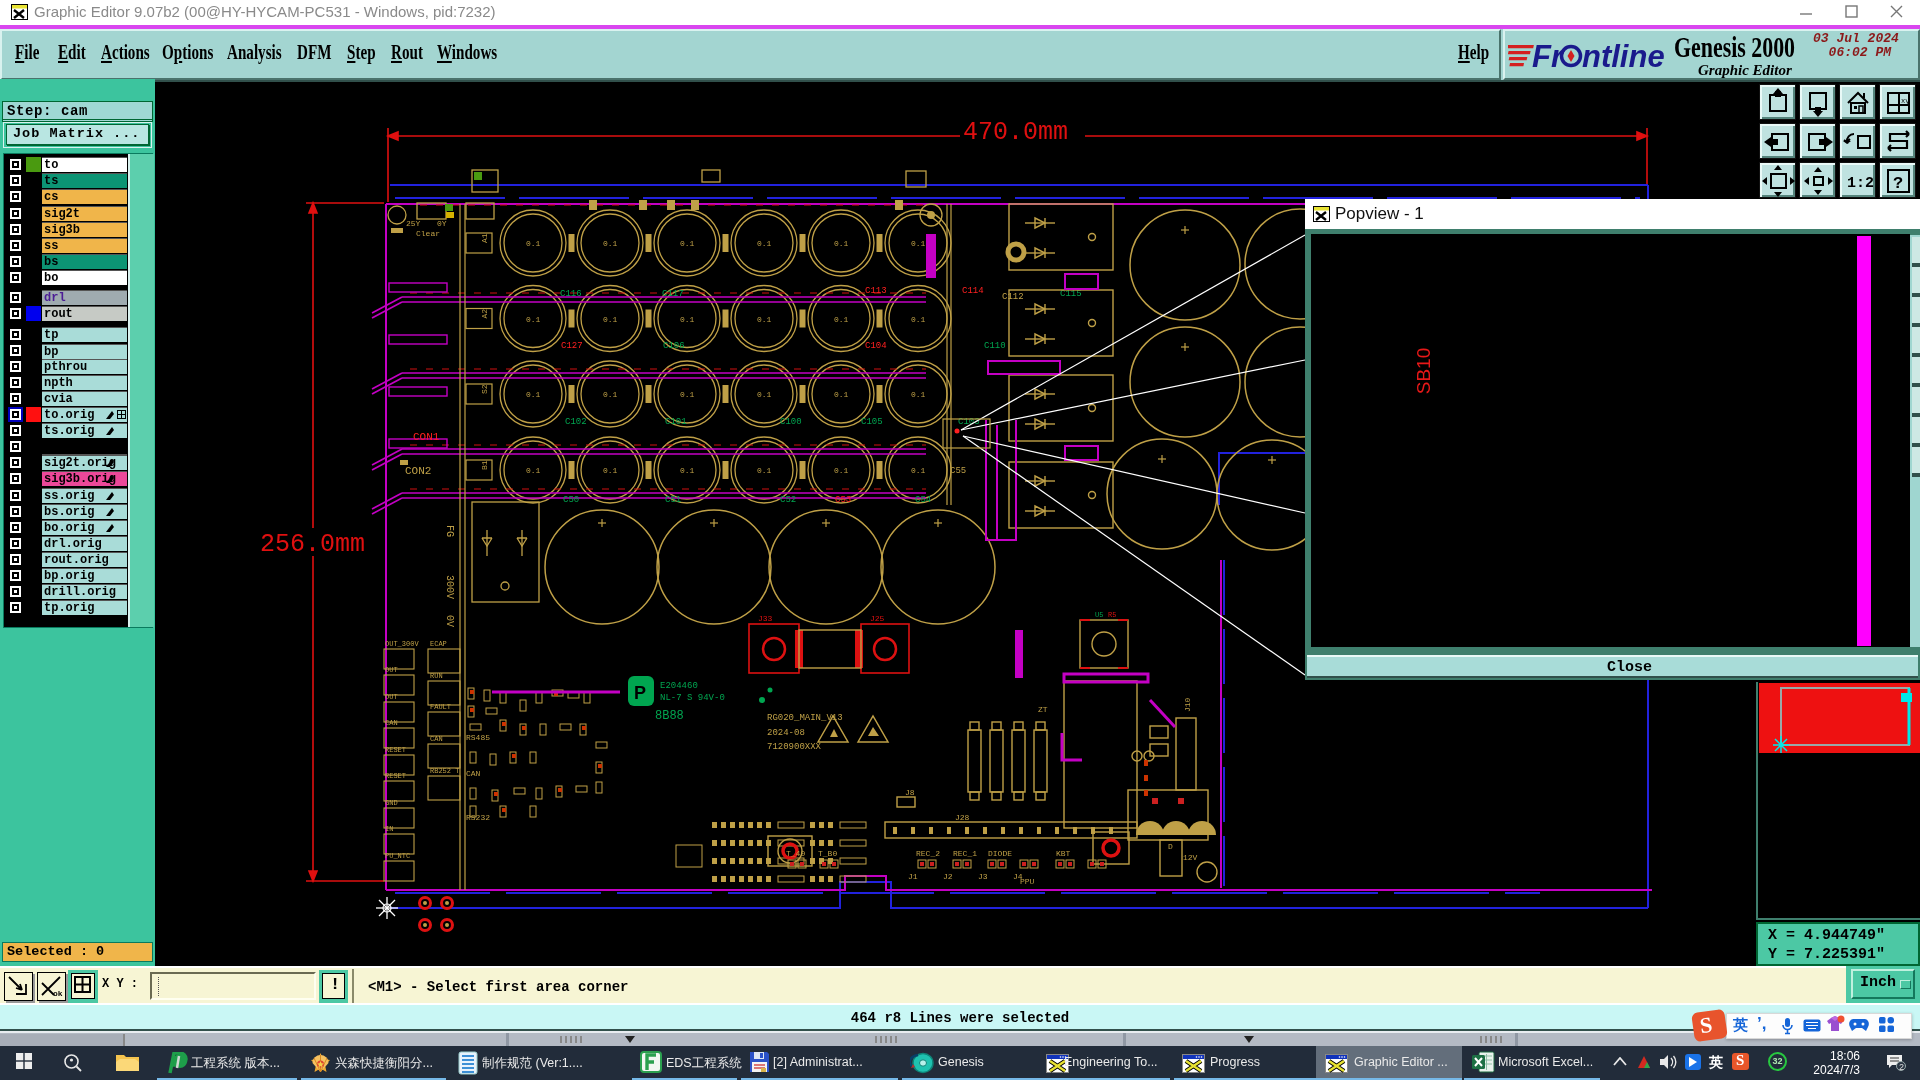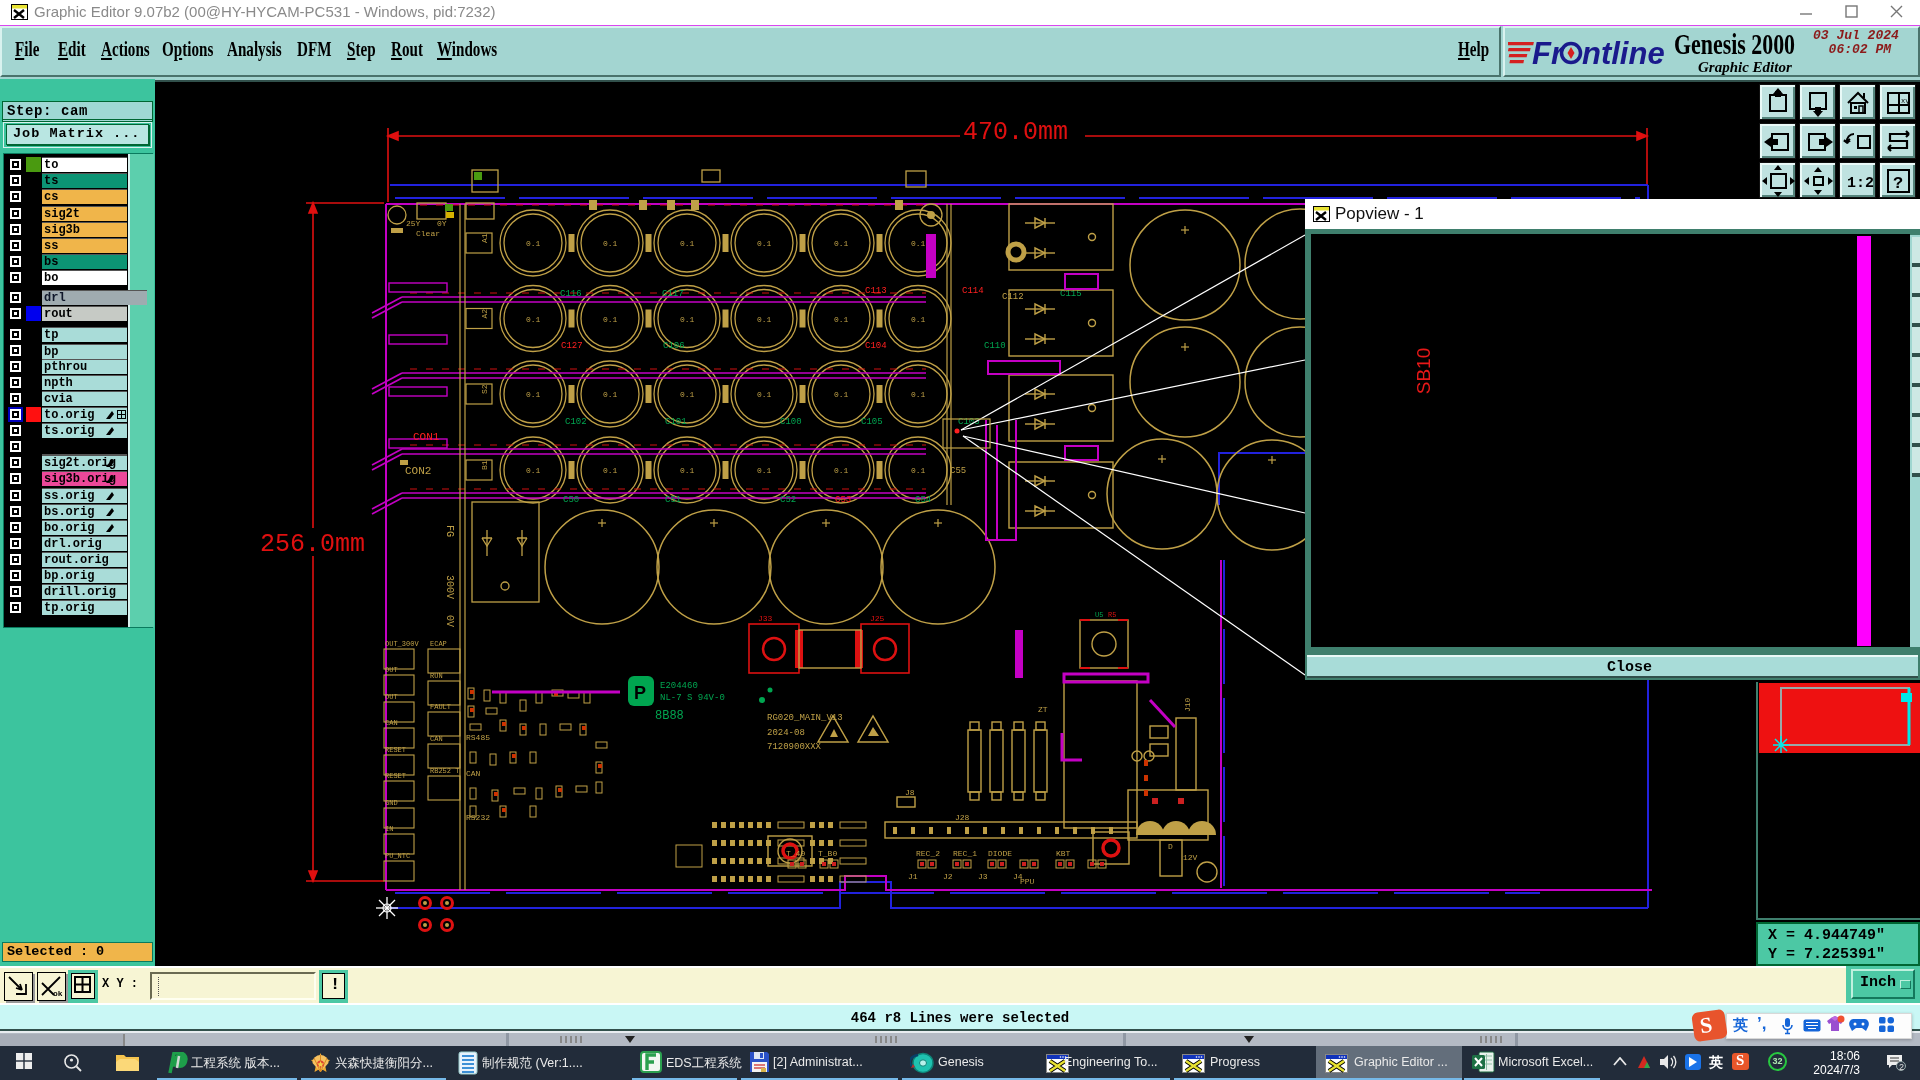--- a/index.html
+++ b/index.html
@@ -646,21 +646,21 @@
         <path d="M10,3 h5" stroke="#e8e332" stroke-width="2"></path>
       </svg>
  <div style="position:absolute;left:34px;top:3px;font:15px 'Liberation Sans';color:#8a8a8a;">Graphic Editor 9.07b2 (00@HY-HYCAM-PC531 - Windows, pid:7232)</div>
  <svg style="position:absolute;left:1798px;top:2px" width="110" height="18" viewBox="0 0 110 18">
         <line x1="2" y1="12" x2="14" y2="12" stroke="#777" stroke-width="1.4"></line>
         <rect x="48" y="4" width="11" height="11" fill="none" stroke="#777" stroke-width="1.4"></rect>
         <path d="M93,4 l11,11 M104,4 l-11,11" stroke="#777" stroke-width="1.4"></path>
       </svg>
 </div>
 
-<div style="position:absolute;left:0;top:25px;width:1920px;height:57px;background:#a3d5d1;border-top:1px solid #d946ef;border-bottom:2px solid #31504b;">
+<div style="position:absolute;left:0;top:25px;width:1920px;height:57px;background:#a3d5d1;border-top:4px solid #d946ef;border-bottom:2px solid #31504b;">
  <div style="position:absolute;left:0;top:0;width:1501px;height:51px;border:2px solid #d9f2ef;border-right-color:#4a736c;border-bottom-color:#4a736c;"></div>
  <div style="position:absolute;left:1503px;top:0;width:417px;height:51px;border:2px solid #d9f2ef;border-right-color:#4a736c;border-bottom-color:#4a736c;"></div>
  <div style="position:absolute;left:0;top:11px;width:1500px;font:bold 21px 'Liberation Serif';color:#000;">
   <span style="position:absolute;left:15px;transform:scaleX(.72);transform-origin:0 0;"><u>F</u>ile</span>
   <span style="position:absolute;left:58px;transform:scaleX(.72);transform-origin:0 0;"><u>E</u>dit</span>
   <span style="position:absolute;left:101px;transform:scaleX(.72);transform-origin:0 0;"><u>A</u>ctions</span>
   <span style="position:absolute;left:162px;transform:scaleX(.72);transform-origin:0 0;">O<u>p</u>tions</span>
   <span style="position:absolute;left:227px;transform:scaleX(.72);transform-origin:0 0;">Analysis</span>
   <span style="position:absolute;left:297px;transform:scaleX(.72);transform-origin:0 0;">DFM</span>
   <span style="position:absolute;left:347px;transform:scaleX(.72);transform-origin:0 0;"><u>S</u>tep</span>
@@ -730,21 +730,21 @@
           <div style="position:absolute;left:2px;top:2px;width:7px;height:7px;border:2px solid #000;"></div>
         </div>
         <div style="position:absolute;left:38px;top:100px;width:85px;height:15px;background:#0c9474;border-top:1px solid #555;font:bold 12px 'Liberation Mono';color:#000;padding-left:2px;line-height:14px;box-sizing:border-box;">bs</div>
         <div style="position:absolute;left:4px;top:116px;width:15px;height:15px;background:#fff;border:2px solid #000;box-sizing:border-box;">
           <div style="position:absolute;left:2px;top:2px;width:7px;height:7px;border:2px solid #000;"></div>
         </div>
         <div style="position:absolute;left:38px;top:116px;width:85px;height:15px;background:#ffffff;border-top:1px solid #555;font:bold 12px 'Liberation Mono';color:#000;padding-left:2px;line-height:14px;box-sizing:border-box;">bo</div>
         <div style="position:absolute;left:4px;top:136px;width:15px;height:15px;background:#fff;border:2px solid #000;box-sizing:border-box;">
           <div style="position:absolute;left:2px;top:2px;width:7px;height:7px;border:2px solid #000;"></div>
         </div>
-        <div style="position:absolute;left:38px;top:136px;width:105px;height:15px;background:#9fabb0;border-top:1px solid #555;font:bold 12px 'Liberation Mono';color:#0f172a;padding-left:2px;line-height:14px;box-sizing:border-box;">drl</div>
+        <div style="position:absolute;left:38px;top:136px;width:85px;height:15px;background:#9fabb0;border-top:1px solid #555;font:bold 12px 'Liberation Mono';color:#4c1d95;padding-left:2px;line-height:14px;box-sizing:border-box;">drl</div>
         <div style="position:absolute;left:4px;top:152px;width:15px;height:15px;background:#fff;border:2px solid #000;box-sizing:border-box;">
           <div style="position:absolute;left:2px;top:2px;width:7px;height:7px;border:2px solid #000;"></div>
         </div>
         <div style="position:absolute;left:22px;top:152px;width:15px;height:15px;background:#0000ee;"></div>
         <div style="position:absolute;left:38px;top:152px;width:85px;height:15px;background:#c6cac5;border-top:1px solid #555;font:bold 12px 'Liberation Mono';color:#000;padding-left:2px;line-height:14px;box-sizing:border-box;">rout</div>
         <div style="position:absolute;left:4px;top:173px;width:15px;height:15px;background:#fff;border:2px solid #000;box-sizing:border-box;">
           <div style="position:absolute;left:2px;top:2px;width:7px;height:7px;border:2px solid #000;"></div>
         </div>
         <div style="position:absolute;left:38px;top:173px;width:85px;height:15px;background:#a9dcd8;border-top:1px solid #555;font:bold 12px 'Liberation Mono';color:#000;padding-left:2px;line-height:14px;box-sizing:border-box;">tp</div>
         <div style="position:absolute;left:4px;top:189px;width:15px;height:15px;background:#fff;border:2px solid #000;box-sizing:border-box;">
@@ -962,20 +962,23 @@
   </div>
  </div>
  <div class="mono" style="position:absolute;left:102px;top:9px;font-size:12px;">X Y :</div>
  <div style="position:absolute;left:150px;top:4px;width:166px;height:28px;background:#f7f5d4;border:2px solid #8a8a6a;border-color:#6a6a52 #fffff0 #fffff0 #6a6a52;">
   <div style="position:absolute;left:6px;top:3px;width:1px;height:19px;border-left:1px dotted #555;"></div>
  </div>
  <div style="position:absolute;left:319px;top:2px;width:29px;height:33px;background:#4cc8a4;">
   <div style="position:absolute;left:3px;top:3px;width:23px;height:26px;background:#f7f5d4;border:1.5px solid #000;">
    <div style="position:absolute;left:7px;top:1px;font:bold 17px 'Liberation Mono';color:#000;">!</div>
   </div>
+ </div>
+ <div style="position:absolute;left:352px;top:1px;width:1490px;height:34px;border-left:2px solid #8a8a6a;">
+  <div class="mono" style="position:absolute;left:14px;top:10px;font-size:14px;">&lt;M1&gt; - Select first area corner</div>
  </div>
 </div>
 
 <div style="position:absolute;left:1846px;top:966px;width:74px;height:37px;background:#4cc8a4;">
  <div style="position:absolute;left:5px;top:3px;width:64px;height:30px;background:#4cc8a4;border:2px solid;border-color:#bff0de #14785c #14785c #bff0de;">
   <span class="mono" style="position:absolute;left:7px;top:3px;font-size:15px;">Inch</span>
   <div style="position:absolute;left:47px;top:9px;width:11px;height:9px;background:#4cc8a4;border:1.5px solid;border-color:#bff0de #14785c #14785c #bff0de;"></div>
  </div>
 </div>
 

